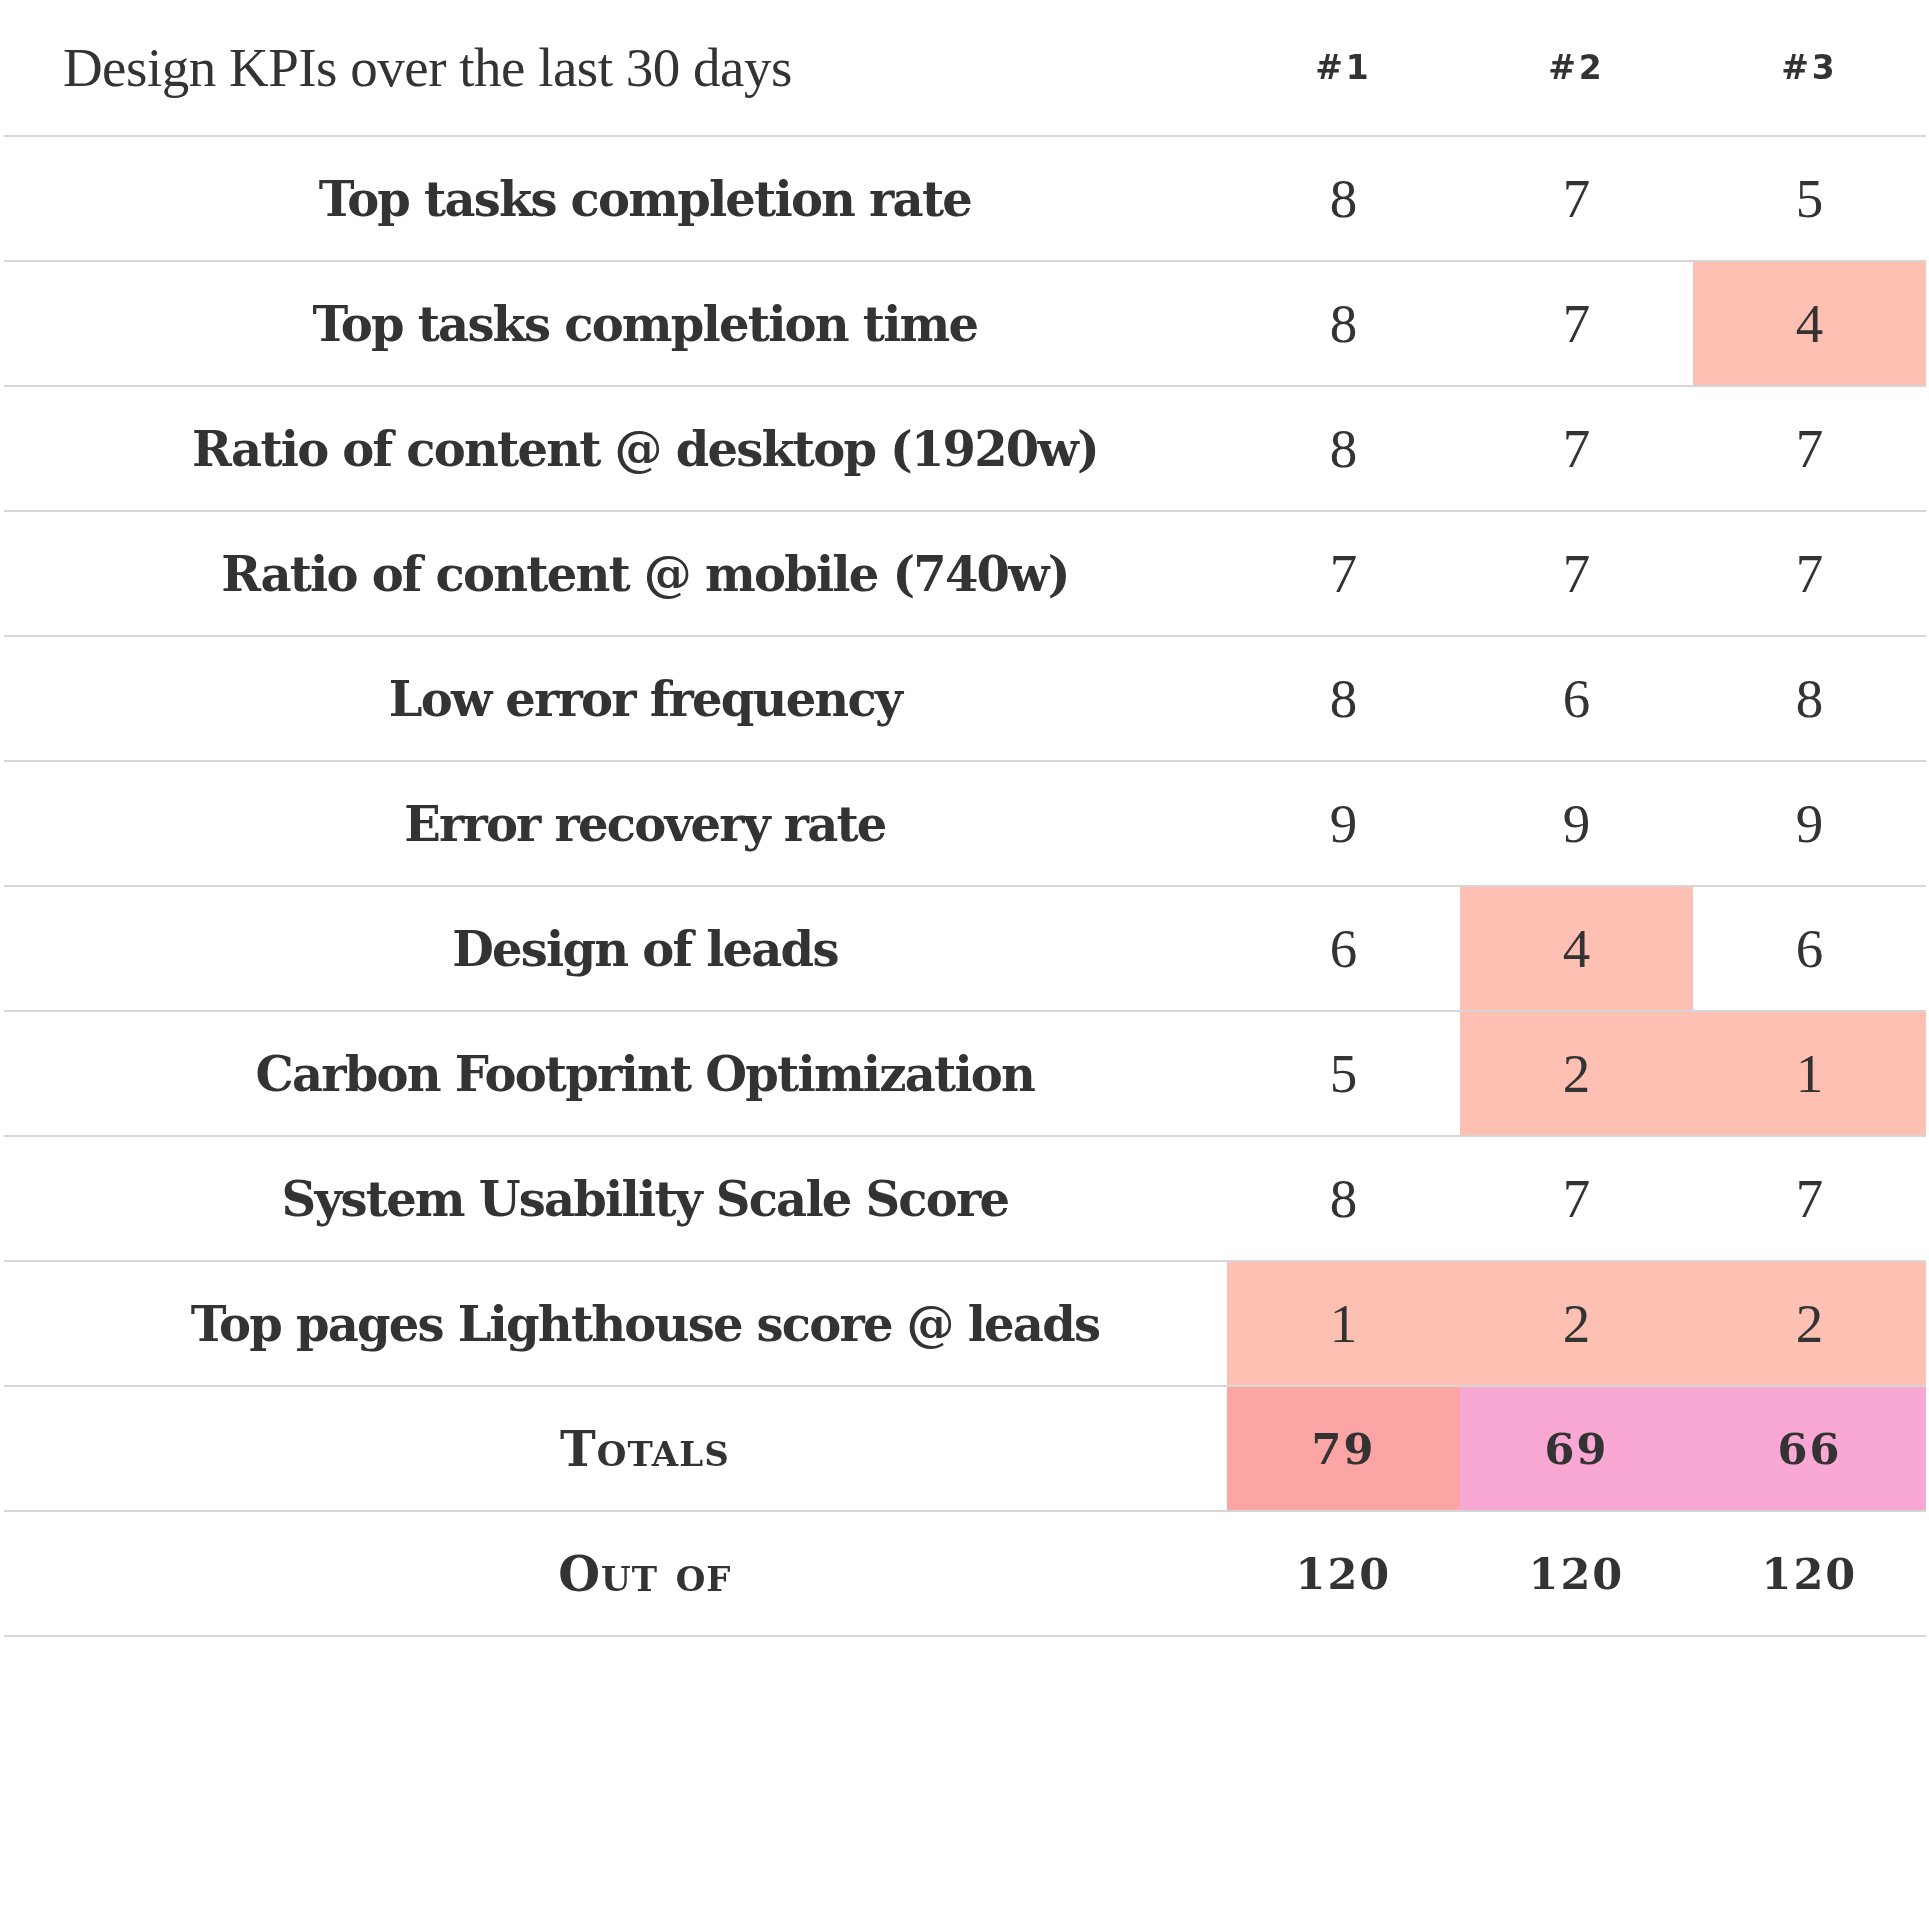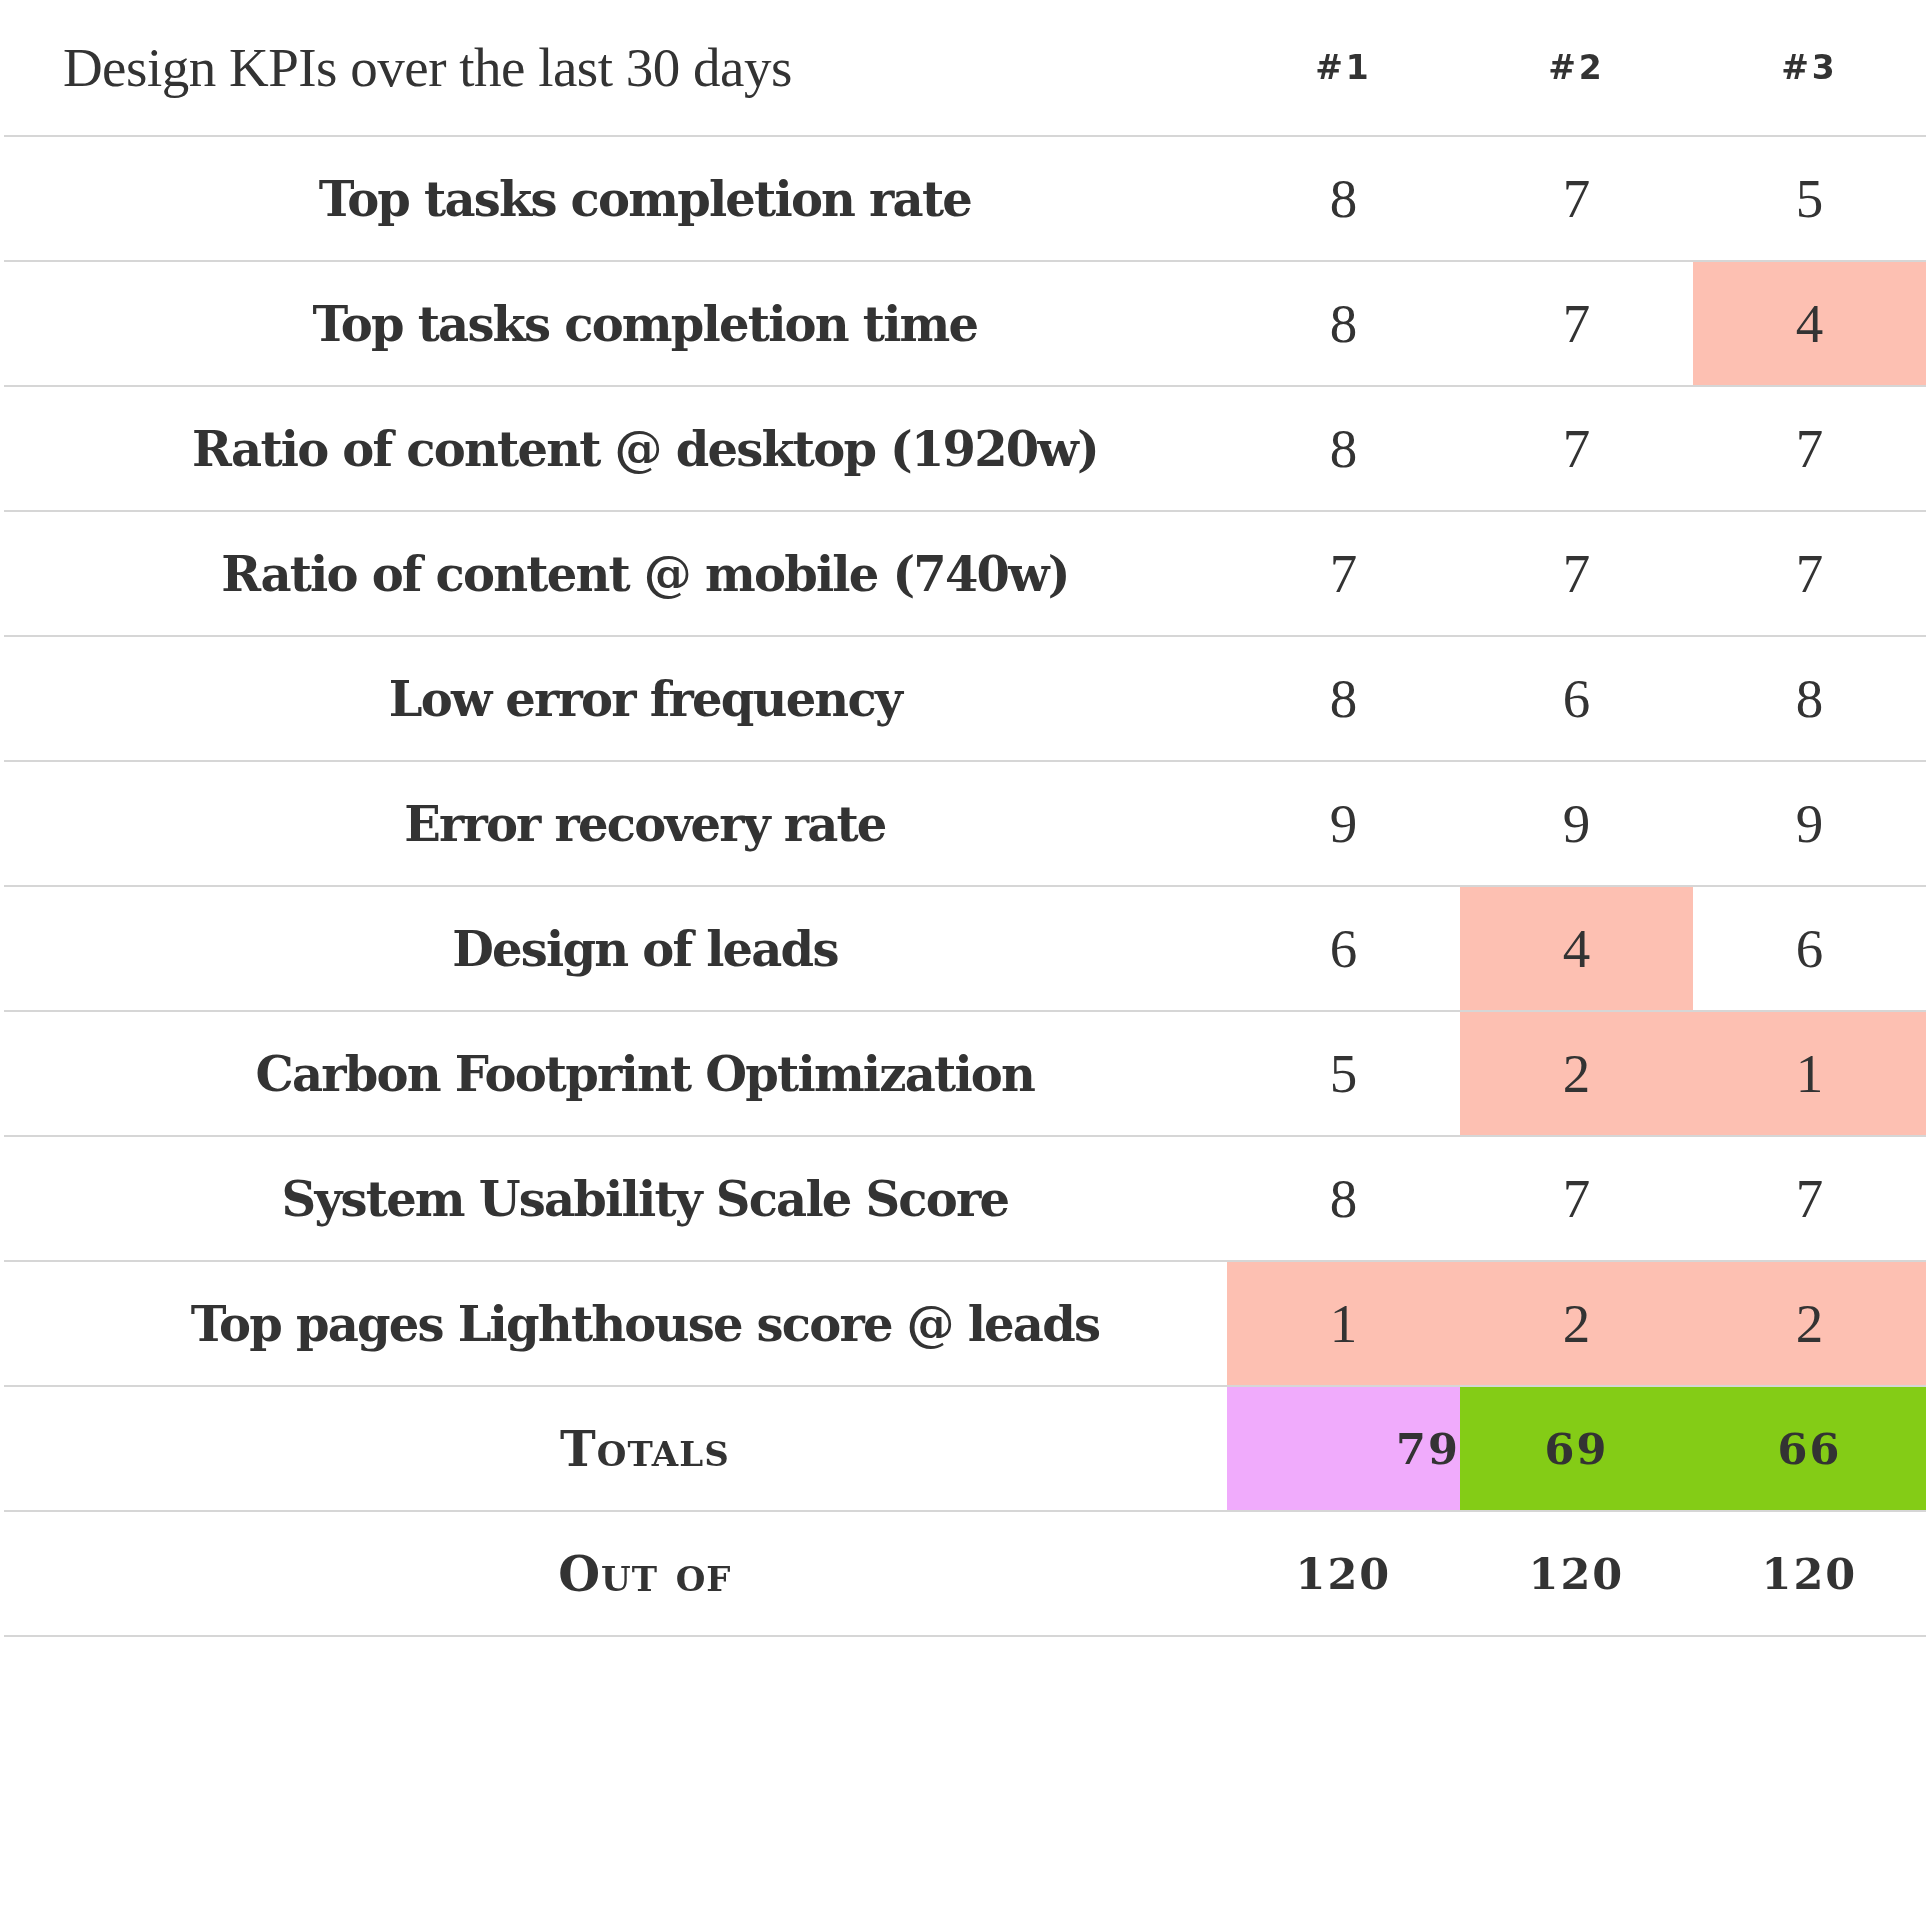--- a/index.html
+++ b/index.html
@@ -13,22 +13,22 @@
   tbody td, tfoot td { height: 123px; vertical-align: middle; }
   .title { text-align: left; padding-left: 59px; font-weight: normal;
            font-family: "Liberation Serif", serif; font-size: 55px; letter-spacing: -0.5px; color: #333; margin-top: 7px; }
   .colhead { text-align: center; font-family: "DejaVu Sans", sans-serif; font-weight: bold; font-size: 33px; letter-spacing: 2.9px; }
   .label { text-align: center; padding-left: 59px; font-family: "DejaVu Serif", serif; font-weight: bold;
            font-size: 48px; letter-spacing: -1.8px; white-space: nowrap; }
   .score { text-align: center; font-family: "Liberation Serif", serif; font-size: 55px; }
   .total { text-align: center; font-family: "DejaVu Serif", serif; font-weight: bold; font-size: 43px; letter-spacing: 2px; }
   .smallcaps { font-variant: small-caps; letter-spacing: 1px; }
   .low { background: #fdc0b2; }
-  .best { background: #f0abfc; text-align: right; }
-  .mid { background: #84cc16; }
+  .best { background: #fca5a5; }
+  .mid { background: #f9a8d4; }
 </style>
 </head>
 <body>
 
 <table>
   <colgroup>
     <col class="c-label">
       <col class="c-score">
       <col class="c-score">
       <col class="c-score">

